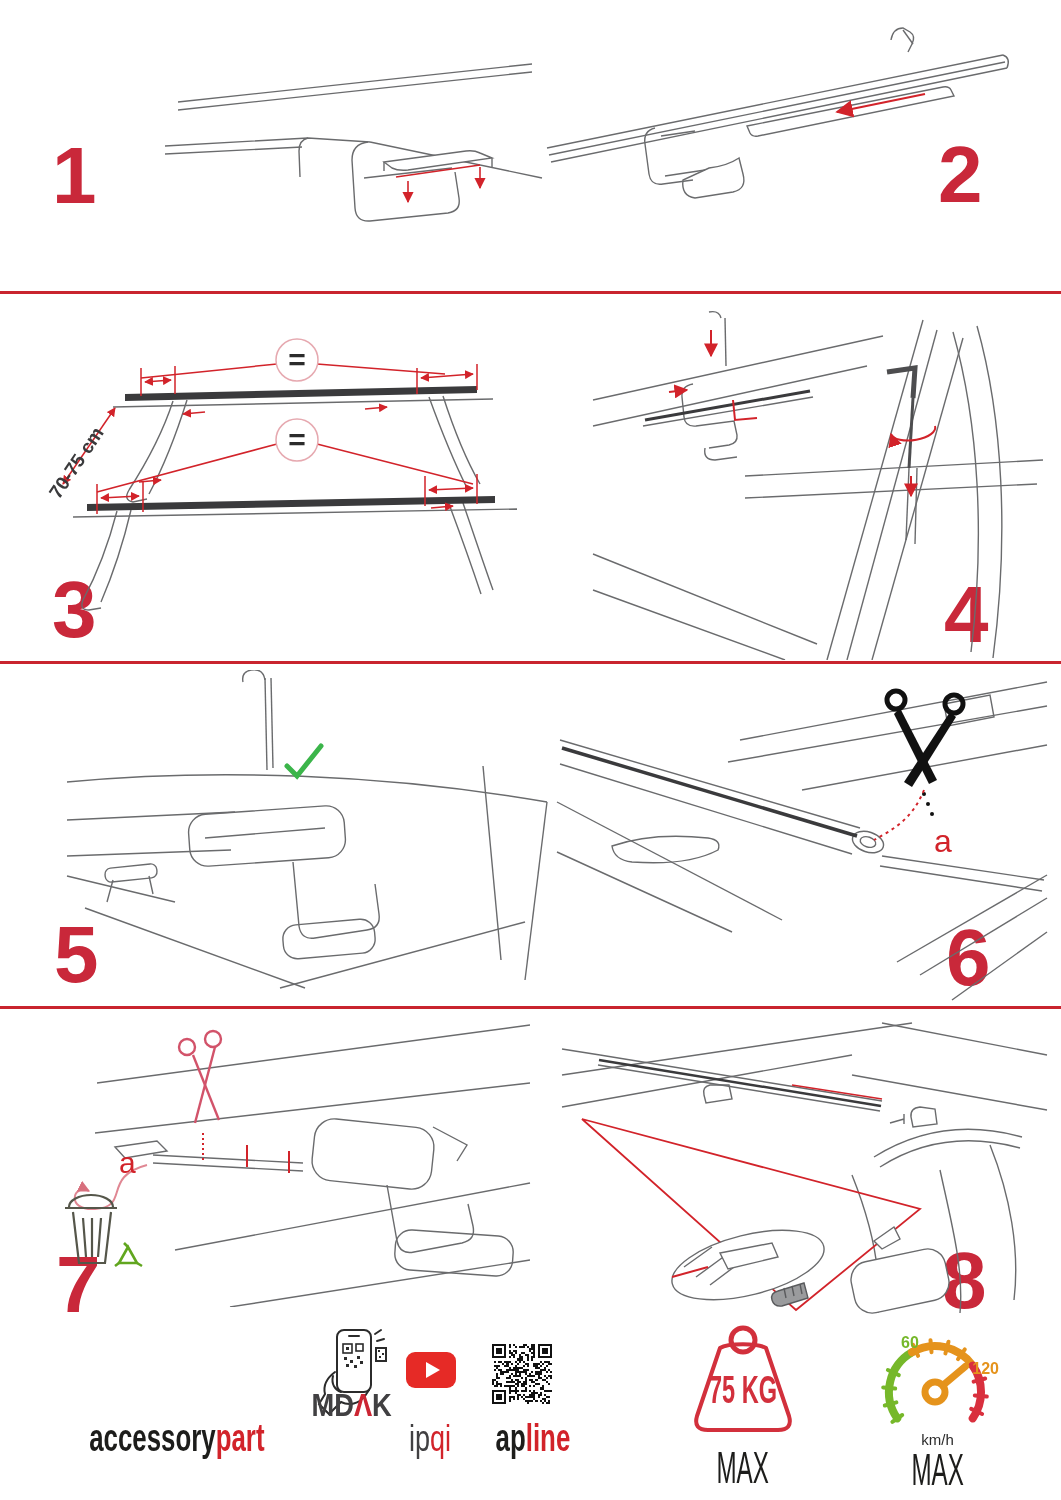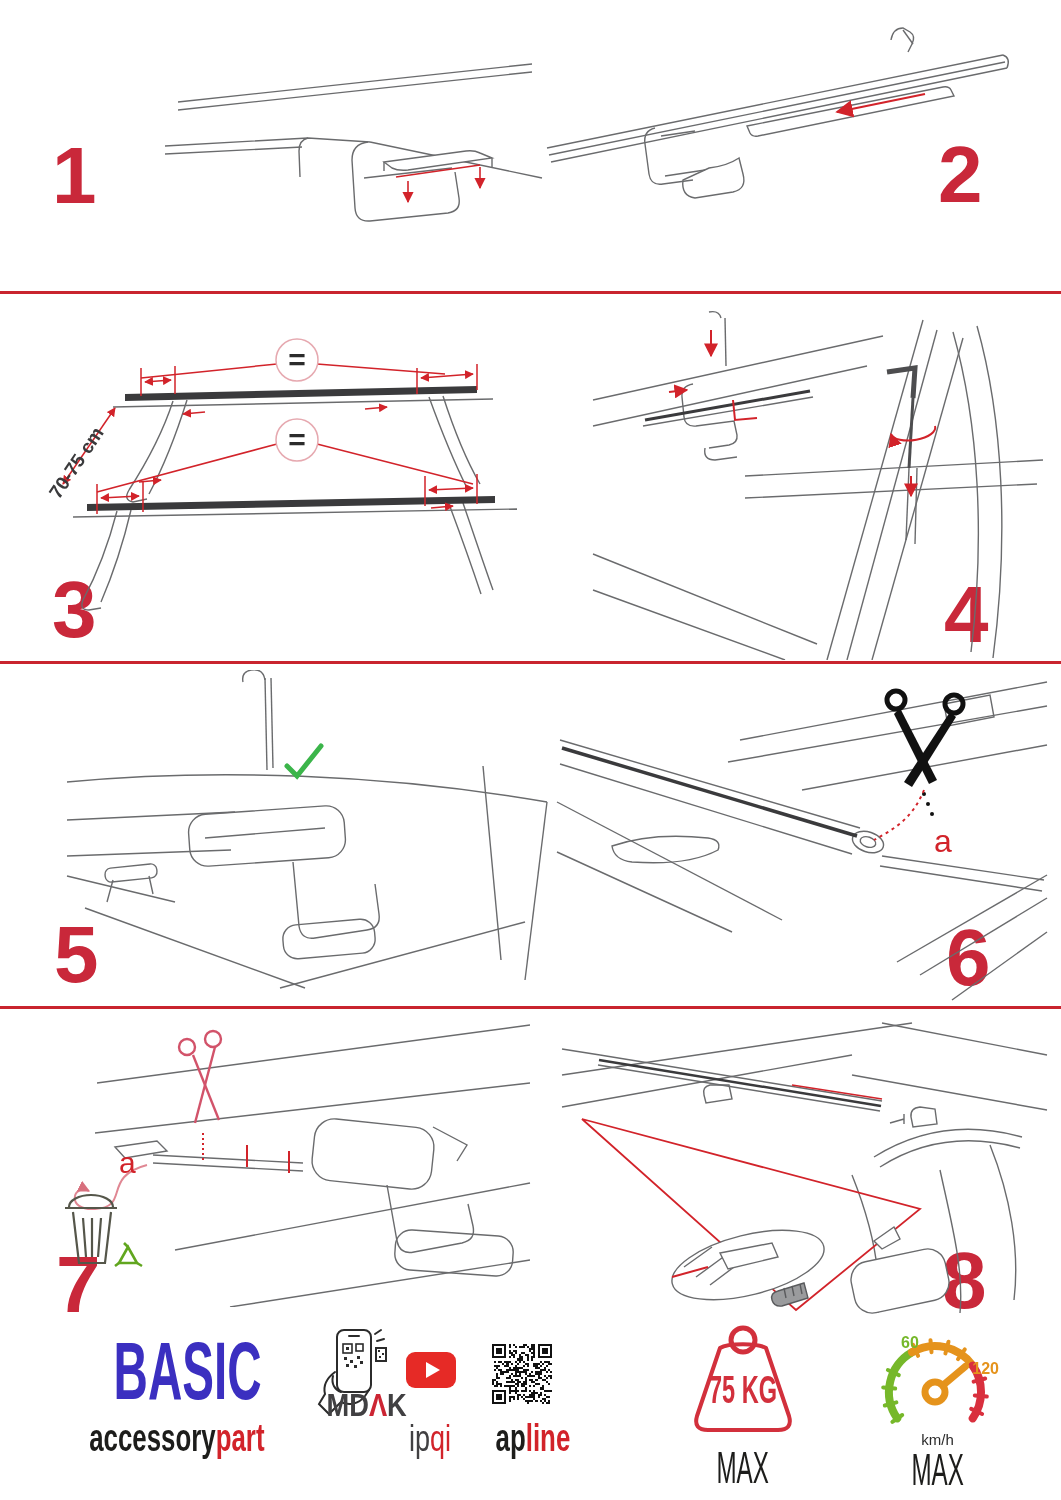--- a/index.html
+++ b/index.html
@@ -9,21 +9,21 @@
   .sep{position:absolute;left:0;width:1061px;height:3px;background:#c9242e;}
   .step-number{position:absolute;color:#c9283a;font-size:80px;font-weight:700;line-height:1;letter-spacing:-1px;}
   svg{display:block;}
   svg text{font-family:"Liberation Sans",sans-serif;}
   .logo-basic{position:absolute;left:60px;top:1330px;width:180px;text-align:center;}
   .logo-basic span{display:inline-block;font-size:82px;font-weight:700;line-height:1;color:#3b2fc0;
                    transform:scaleX(0.58);transform-origin:center;}
   .logo-ap{position:absolute;left:48px;top:1419px;width:225px;text-align:right;white-space:nowrap;}
   .logo-ap .in{display:inline-block;font-size:38px;font-weight:700;line-height:1;transform:scaleX(0.68);transform-origin:center;}
   .logo-ap .black{color:#1d1d1b;} .logo-ap .red{color:#d2232a;}
-  .logo-mdak{position:absolute;left:292px;top:1390px;width:120px;text-align:right;white-space:nowrap;}
+  .logo-mdak{position:absolute;left:292px;top:1390px;width:120px;text-align:center;white-space:nowrap;}
   .logo-mdak .in{display:inline-block;font-size:31px;font-weight:700;line-height:1;color:#414042;transform:scaleX(0.88);transform-origin:center;}
   .logo-mdak .red{color:#cc2533;}
   .logo-ipqi{position:absolute;left:402px;top:1421px;width:80px;white-space:nowrap;}
   .logo-ipqi .in{display:inline-block;font-size:36px;font-weight:400;line-height:1;color:#414042;transform:scaleX(0.75);transform-origin:center;}
   .logo-ipqi .red{color:#d2232a;}
   .logo-apline{position:absolute;left:478px;top:1419px;width:105px;text-align:right;white-space:nowrap;}
   .logo-apline .in{display:inline-block;font-size:38px;font-weight:700;line-height:1;color:#1d1d1b;transform:scaleX(0.68);transform-origin:center;}
   .logo-apline .red{color:#d2232a;}
   .max-label{position:absolute;text-align:center;color:#1d1d1b;font-size:44px;line-height:1;white-space:nowrap;}
   .max-label span{display:inline-block;transform:scaleX(0.55);transform-origin:center;}
@@ -309,23 +309,20 @@
       <path fill="none" d="M132,252 l28,-20 M144,262 l30,-22 M158,270 l32,-24"></path>
       <path d="M168,238 l52,-10 6,14 -50,12 z"></path>
       <rect x="300" y="240" width="96" height="52" rx="18" transform="rotate(-12 348 266)"></rect>
       <path d="M322,226 l20,-14 6,12 -18,10 z"></path>
       <path fill="#9a9b9d" stroke="#5a5b5d" d="M252,268 l-26,8 q-8,2 -6,9 q2,7 10,6 l26,-8 z"></path>
       <path fill="none" stroke="#5a5b5d" d="M232,273 l2,10 M240,271 l2,10 M248,269 l2,10"></path>
     </g>
     <path stroke="#d2232a" stroke-width="2" fill="none" d="M120,262 l36,-10"></path>
   </svg>
 
-  <div class="logo-basic">
-    <span>BASIC</span>
-  </div>
   <div class="logo-ap">
     <span class="in"><span class="black">accessory</span><span class="red">part</span></span>
   </div>
 
   <svg class="abs" style="left:315px;top:1326px" width="80" height="96" viewBox="0 0 80 96">
     <g stroke="#2b2b2b" stroke-width="2" fill="none" stroke-linecap="round">
       <rect x="22" y="4" width="34" height="62" rx="7"></rect>
       <path d="M34,10 h10"></path>
       <path d="M20,46 C12,52 8,60 10,68 L4,78 14,88 26,76 C34,80 44,78 50,70 L54,64"></path>
       <path d="M18,50 C16,58 20,64 26,66"></path>

